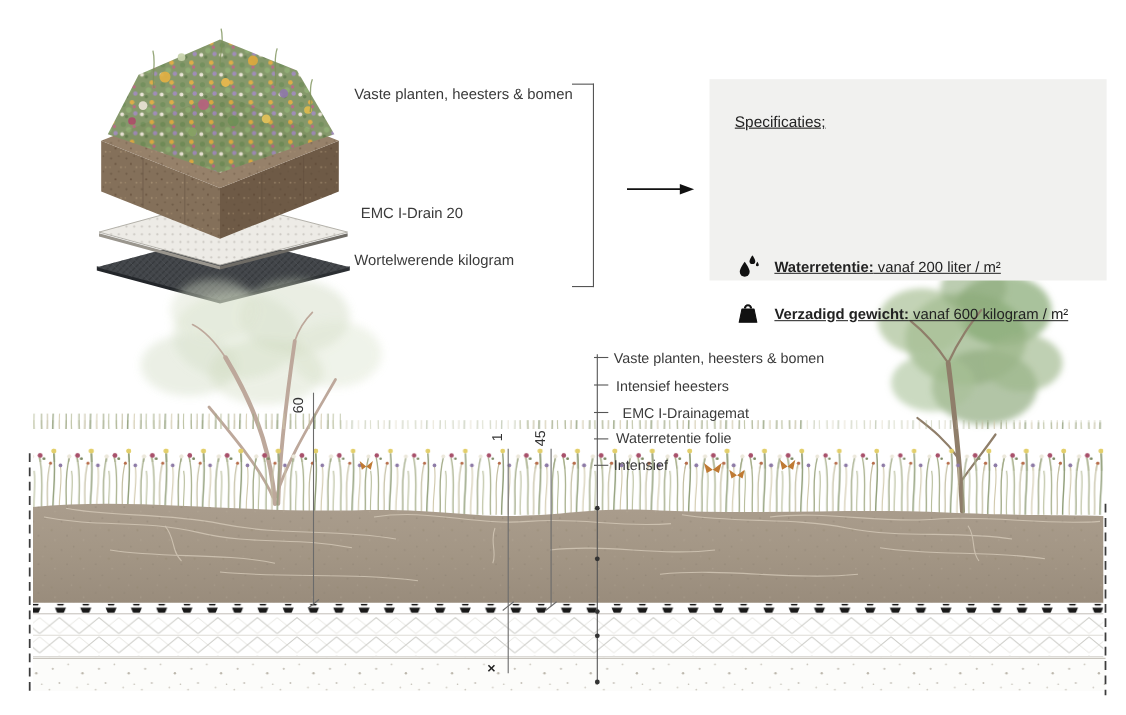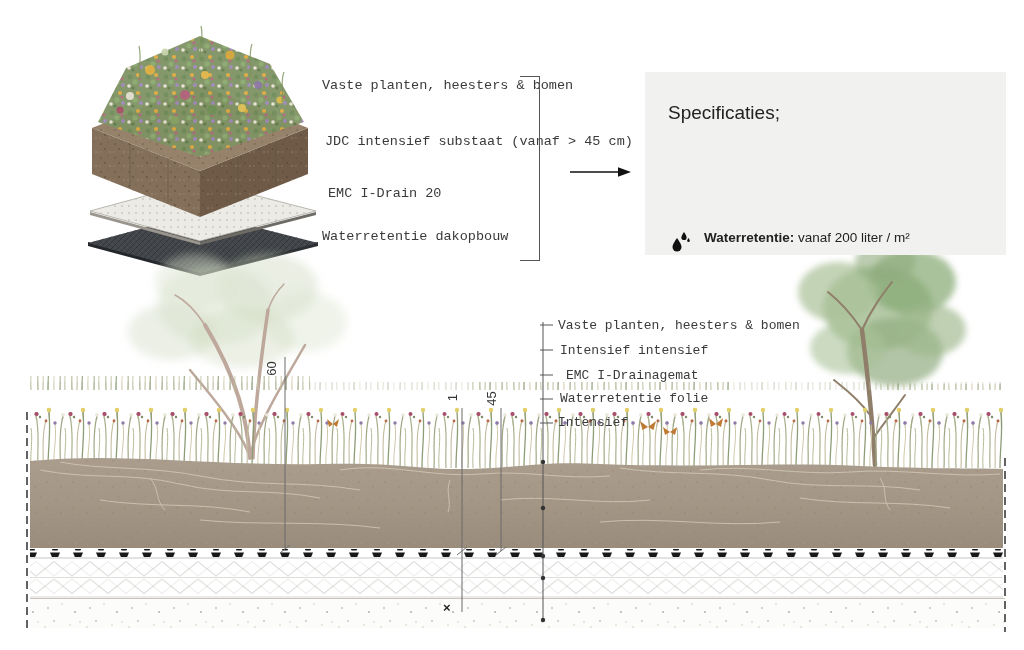--- a/index.html
+++ b/index.html
@@ -1,29 +1,29 @@
 <!DOCTYPE html>
 <html><head>
 <meta charset="utf-8">
 <style>
   html,body{margin:0;padding:0;background:#fff;}
   #canvas{position:relative;width:1024px;height:650px;background:#fff;overflow:hidden;
           font-family:"Liberation Sans",sans-serif;color:#333;}
   #art{position:absolute;left:0;top:0;z-index:1;}
-  .txt{position:absolute;z-index:2;font-size:13.5px;color:#3a3a3a;white-space:nowrap;line-height:16px;font-family:Liberation Mono, monospace;}
+  .txt{position:absolute;z-index:2;font-size:13.5px;color:#3a3a3a;white-space:nowrap;line-height:16px;}
   .sec-label{font-size:13px;}
   .bracket{position:absolute;z-index:2;left:520px;top:76px;width:19px;height:183px;
            border-top:1px solid #555;border-right:1px solid #555;border-bottom:1px solid #555;}
   .dim{position:absolute;z-index:2;font-size:13px;color:#333;width:30px;text-align:center;
        transform:rotate(-90deg);transform-origin:center;}
   .xmark{position:absolute;z-index:3;font-size:13px;font-weight:bold;color:#222;}
   
   #specs{position:absolute;z-index:2;left:645px;top:72px;width:361px;height:183px;background:#f1f1ef;}
-  #specs .title{position:absolute;left:23px;top:30px;font-size:19px;color:#222;}
-  .spec-row{position:absolute;left:23px;height:24px;display:flex;}
+  #specs .title{position:absolute;left:23px;top:30px;font-size:14px;text-decoration:underline;color:#222;}
+  .spec-row{position:absolute;left:23px;height:24px;display:flex;align-items:center;text-decoration:underline;}
   .spec-row.r1{top:158px;}
   .spec-row.r2{top:201px;}
   .spec-icon{width:24px;height:24px;margin-right:12px;flex:0 0 24px;}
   .spec-text{font-size:13.5px;color:#222;}
   .spec-text b{font-weight:bold;}
 </style>
 </head>
 <body>
 
 <div id="canvas">
@@ -282,42 +282,48 @@
         <circle cx="543" cy="462" r="2.2"></circle>
         <circle cx="543" cy="508" r="2.2"></circle>
         <circle cx="543" cy="556" r="2.2"></circle>
         <circle cx="543" cy="578" r="2.2"></circle>
         <circle cx="543" cy="620" r="2.2"></circle>
       </g>
     </g>
   </svg>
 
   <div class="txt" style="left:322px;top:78px">Vaste planten, heesters &amp; bomen</div>
-  <div class="txt" style="left:325px;top:134px">JDC intensief substaat (vanaf &gt; 45 cm)</div>
   <div class="txt" style="left:328px;top:186px">EMC I-Drain 20</div>
-  <div class="txt" style="left:322px;top:229px">Waterretentie dakopbouw</div>
+  <div class="txt" style="left:322px;top:229px">Wortelwerende kilogram</div>
 
   <div class="bracket"></div>
 
   <div id="specs">
     <div class="title">Specificaties;</div>
 
     <div class="spec-row r1">
       <svg class="spec-icon" viewBox="0 0 24 24">
         <path d="M9,8 C9,8 4.5,14 4.5,17 a4.5,4.5 0 0 0 9,0 C13.5,14 9,8 9,8 Z" fill="#111"></path>
         <path d="M16,2 C16,2 13.4,5.6 13.4,7.4 a2.6,2.6 0 0 0 5.2,0 C18.6,5.6 16,2 16,2 Z" fill="#111"></path>
         <path d="M20.5,8 C20.5,8 19.2,9.9 19.2,10.8 a1.3,1.3 0 0 0 2.6,0 C21.8,9.9 20.5,8 20.5,8 Z" fill="#111"></path>
       </svg>
       <div class="spec-text"><b>Waterretentie:</b><span> vanaf 200 liter / m²</span></div>
     </div>
 
+    <div class="spec-row r2">
+      <svg class="spec-icon" viewBox="0 0 24 24">
+        <path d="M9.2,7.5 a2.8,3 0 0 1 5.6,0" fill="none" stroke="#111" stroke-width="2"></path>
+        <path d="M6.5,8 L17.5,8 L20,20 L4,20 Z" fill="#111" stroke="#111" stroke-linejoin="round"></path>
+      </svg>
+      <div class="spec-text"><b>Verzadigd gewicht:</b><span> vanaf 600 kilogram / m²</span></div>
+    </div>
   </div>
 
   <div class="txt sec-label" style="left:558px;top:318px">Vaste planten, heesters &amp; bomen</div>
-  <div class="txt sec-label" style="left:560px;top:343px">Intensief intensief</div>
+  <div class="txt sec-label" style="left:560px;top:343px">Intensief heesters</div>
   <div class="txt sec-label" style="left:566px;top:368px">EMC I-Drainagemat</div>
   <div class="txt sec-label" style="left:560px;top:391px">Waterretentie folie</div>
   <div class="txt sec-label" style="left:558px;top:415px">Intensief</div>
 
   <div class="dim" style="left:256px;top:361px">60</div>
   <div class="dim" style="left:437px;top:390px">1</div>
   <div class="dim" style="left:476px;top:391px">45</div>
 
   <div class="xmark" style="left:443px;top:600px">×</div>
 

